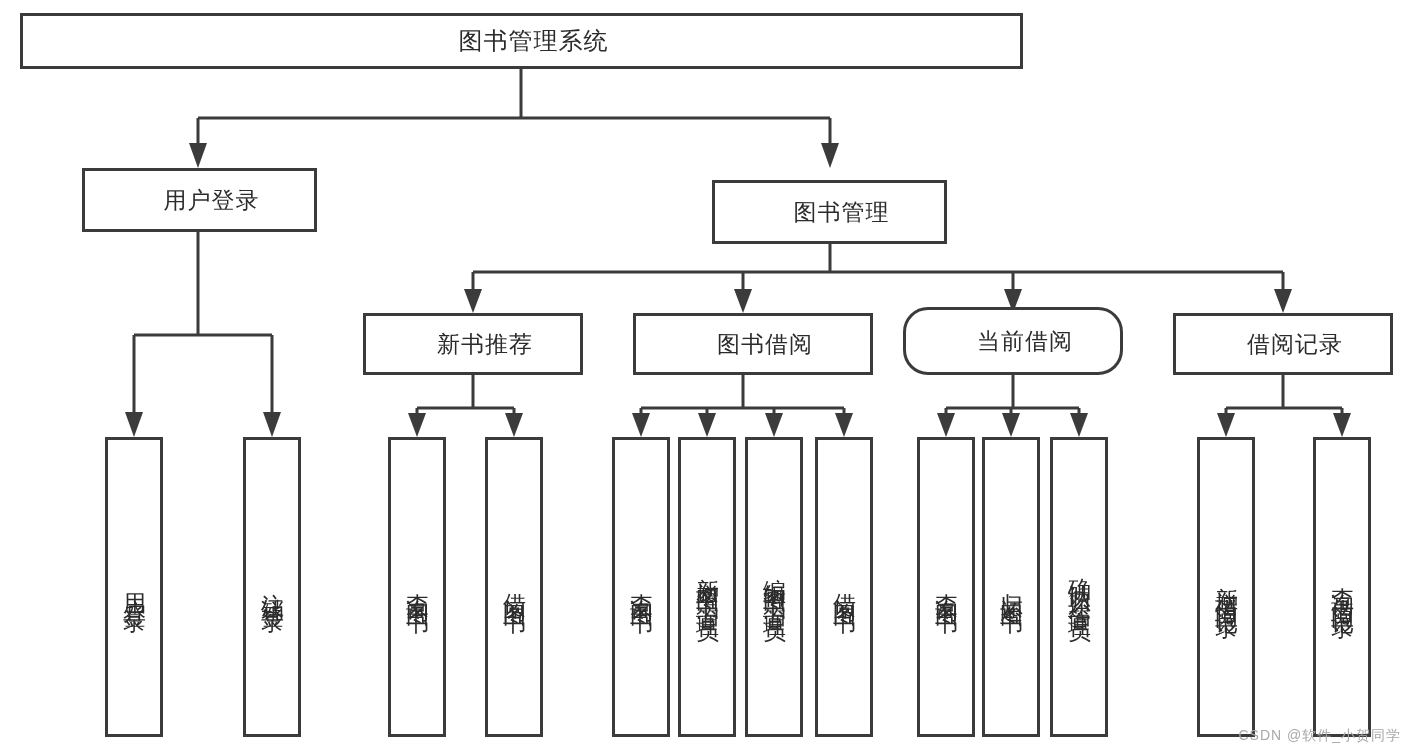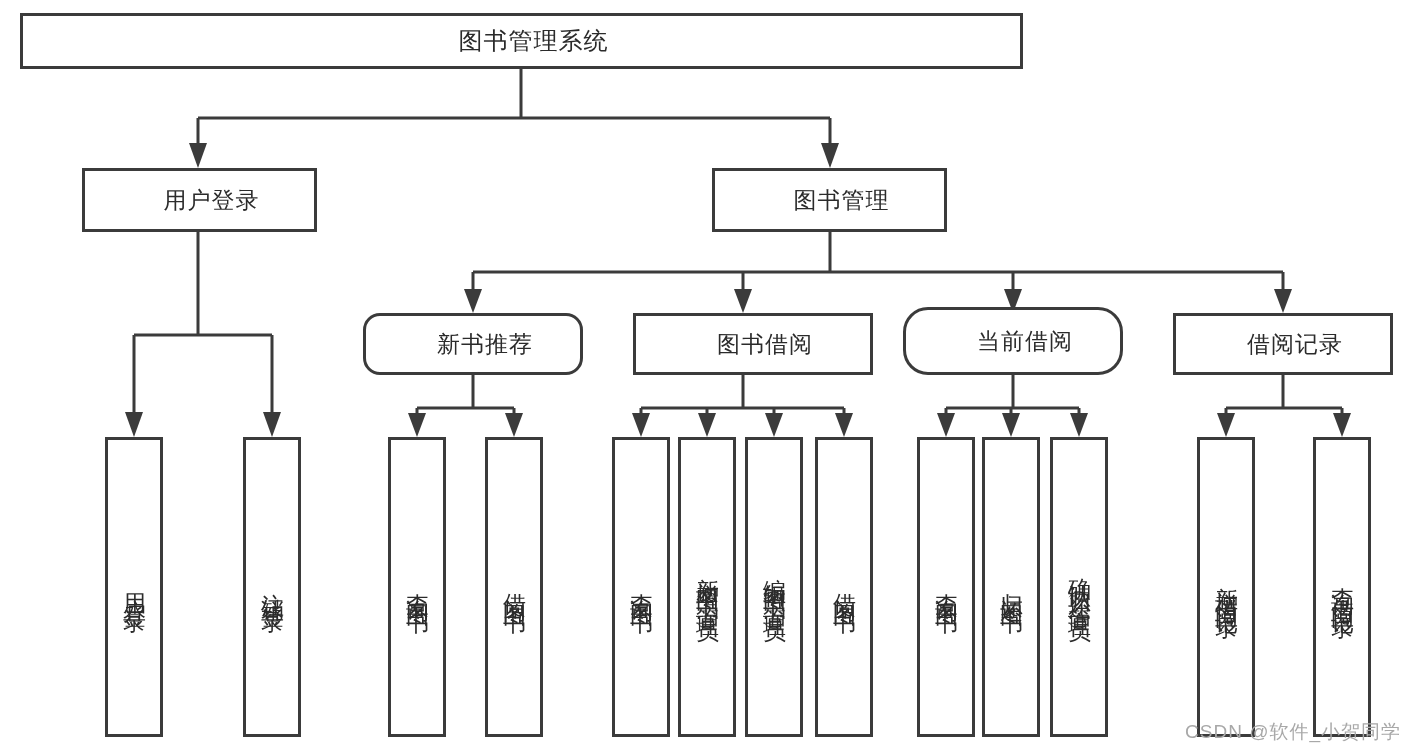--- a/index.html
+++ b/index.html
@@ -52,21 +52,21 @@
     text-orientation: mixed;
     text-align: center;
     line-height: 50px;
     font-size: 23px;
     letter-spacing: 6px;
   }
   .watermark {
     position: absolute;
     right: 4px;
     bottom: 2px;
-    font-size: 19px;
+    font-size: 14px;
     color: var(--wm, #a8a8a8);
     letter-spacing: 1px;
     white-space: nowrap;
   }
 </style>
 </head>
 <body>
 
 <div class="canvas">
 
@@ -116,23 +116,23 @@
     <g>
       <path d="M1283,375 V408 M1226,408 H1342 M1226,408 V414 M1342,408 V414"></path>
       <polygon points="1217,413 1235,413 1226,437"></polygon>
       <polygon points="1333,413 1351,413 1342,437"></polygon>
     </g>
   </svg>
 
   <div class="node root" style="left:20px; top:13px; width:1003px; height:56px;">图书管理系统</div>
 
   <div class="node" style="left:82px; top:168px; width:235px; height:64px;">用户登录</div>
-  <div class="node" style="left:712px; top:168px; width:235px; height:64px;">图书管理</div>
+  <div class="node" style="left:712px; top:180px; width:235px; height:64px;">图书管理</div>
 
-  <div class="node" style="left:363px; top:313px; width:220px; height:62px;border-radius:17px;">新书推荐</div>
+  <div class="node" style="left:363px; top:313px; width:220px; height:62px;">新书推荐</div>
   <div class="node" style="left:633px; top:313px; width:240px; height:62px;">图书借阅</div>
   <div class="node" style="left:903px; top:307px; width:220px; height:68px;border-radius:25px;">当前借阅</div>
   <div class="node" style="left:1173px; top:313px; width:220px; height:62px;text-align:center;">借阅记录</div>
 
   <div class="leaf" style="left:105px;">用户登录</div>
   <div class="leaf" style="left:243px;">注销登录</div>
   <div class="leaf" style="left:388px;">查询图书</div>
   <div class="leaf" style="left:485px;">借阅图书</div>
   <div class="leaf" style="left:612px;">查询图书</div>
   <div class="leaf" style="left:678px;">新增图书（管理员）</div>

